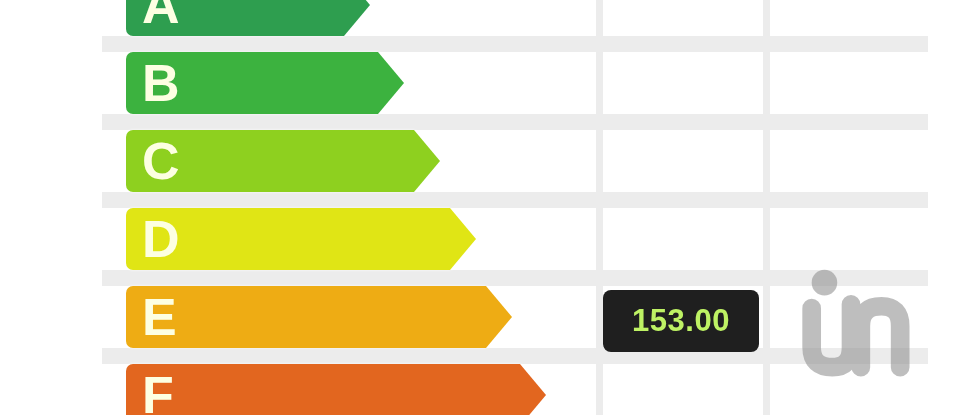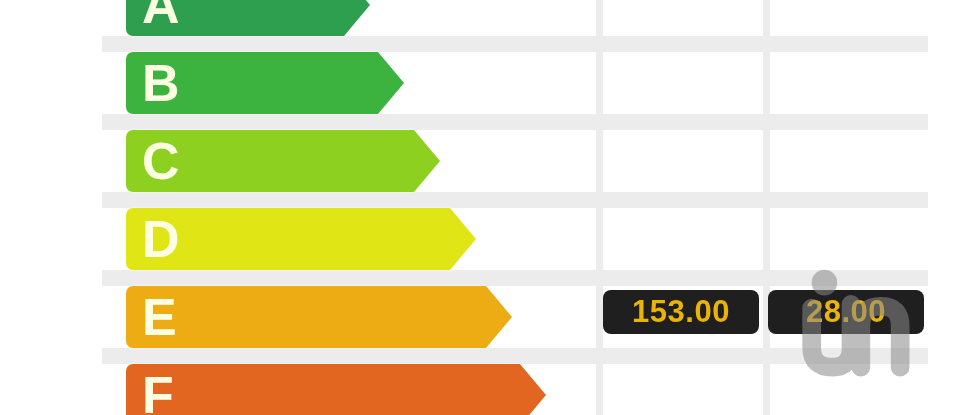--- a/index.html
+++ b/index.html
@@ -90,27 +90,27 @@
     line-height:1;
     color:#fdffe2;
     margin-left:16px;
     letter-spacing:0px;
     user-select:none;
   }
 
   
   .badge {
     position:absolute;
-    height:44px;
+    height:62px;
     background:#1f1f1f;
     border-radius:8px;
     display:flex;
     align-items:center;
     justify-content:center;
-    color:#eab308;
+    color:#bef264;
     font-size:31px;
     font-weight:bold;
     letter-spacing:0.5px;
   }
 
   
   .watermark {
     position:absolute;
     right:18px;
     bottom:36px;
@@ -195,21 +195,20 @@
       <div class="bar-row" style="top:364px;">
         <div class="bar" style="width:394px;background:#e2661f;color:#e2661f;">
           <span class="bar-letter">F</span>
         </div>
       </div>
 
     </div>
 
     <div class="badge" style="left:501px;top:290px;width:156px;">153.00</div>
 
-    <div class="badge" style="left:666px;top:290px;width:156px;">28.00</div>
 
     <svg class="watermark" viewBox="0 0 120 120" xmlns="http://www.w3.org/2000/svg">
       <circle cx="33" cy="22" r="13" fill="#8a8a8a"></circle>
       <path d="M20 48 L20 88 Q20 108 41 108 Q60 108 60 88 L60 44" stroke="#8a8a8a" stroke-width="19" fill="none" stroke-linecap="round"></path>
       <path d="M70 108 L70 66 Q70 46 91 46 Q110 46 110 66 L110 108" stroke="#8a8a8a" stroke-width="19" fill="none" stroke-linecap="round"></path>
     </svg>
 
   </div>
 </div>
 

